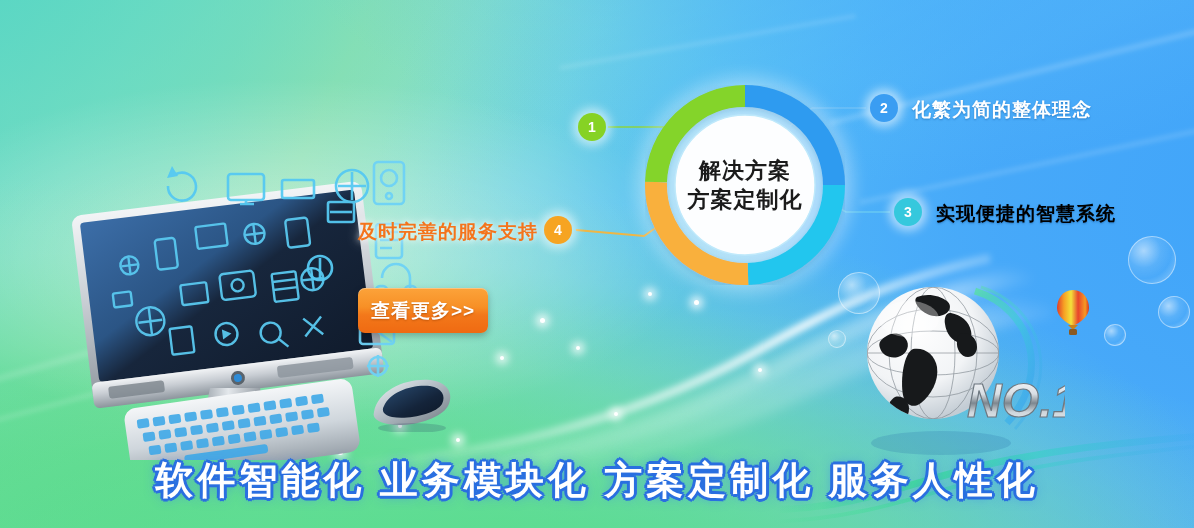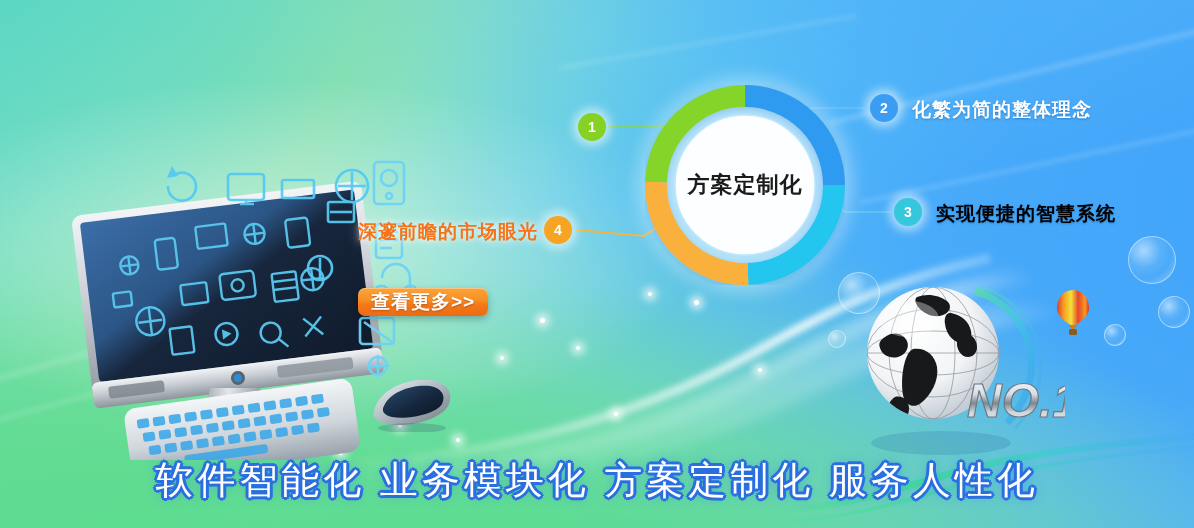--- a/index.html
+++ b/index.html
@@ -96,32 +96,32 @@
   .lbl.l1{left:372px;top:117px;color:#1477D8;
     text-shadow:0 0 6px rgba(255,255,255,0.85),0 0 14px rgba(255,255,255,0.6);}
   .lbl.l2{left:912px;top:97px;color:#ffffff;
     text-shadow:0 1px 2px rgba(20,90,160,0.55);}
   .lbl.l3{left:936px;top:201px;color:#000000;
     text-shadow:0 1px 2px rgba(20,90,160,0.55);}
   .lbl.l4{left:358px;top:219px;color:#F4741C;
     text-shadow:0 0 6px rgba(255,255,255,0.85),0 0 14px rgba(255,255,255,0.6);}
   
   #cta{
-    position:absolute;left:358px;top:288px;width:130px;height:28px;
+    position:absolute;left:358px;top:288px;width:130px;height:45px;
     border:0;border-radius:7px;cursor:pointer;
     background:linear-gradient(180deg,#FCA33A 0%,#F79026 42%,#F3781A 60%,#EF6A12 100%);
     box-shadow:0 3px 7px rgba(0,0,0,0.25),inset 0 1px 0 rgba(255,255,255,0.35);
     color:#fff;font-size:19px;font-weight:bold;letter-spacing:1px;
     font-family:"Liberation Sans","DejaVu Sans",sans-serif;
     text-shadow:0 1px 2px rgba(150,60,0,0.55);
   }
   
   #slogan{
     position:absolute;left:0;right:0;top:455px;text-align:center;
-    font-size:38px;font-weight:normal;color:#ffffff;letter-spacing:4px;
+    font-size:38px;font-weight:bold;color:#ffffff;letter-spacing:4px;
     white-space:nowrap;
     text-shadow:
       -2px -2px 0 #2a6fe0, 2px -2px 0 #2a6fe0,
       -2px  2px 0 #2a6fe0, 2px  2px 0 #2a6fe0,
       -3px 0 0 #2a6fe0, 3px 0 0 #2a6fe0,
       0 -3px 0 #2a6fe0, 0 3px 0 #2a6fe0,
       0 0 12px rgba(60,130,240,0.9);
   }
   
   .spark{position:absolute;border-radius:50%;background:#fff;
@@ -462,30 +462,31 @@
         <path d="M189 100 A89 89 0 0 1 103 189" stroke="#23C6EE"></path>
 
         <path d="M103 189 A89 89 0 0 1 11 97" stroke="#F9B03C"></path>
 
         <path d="M11 97 A89 89 0 0 1 100 11" stroke="#84D42A"></path>
       </g>
       <circle cx="100" cy="100" r="70" fill="#ffffff" opacity="0.97"></circle>
       <circle cx="100" cy="100" r="70" fill="none" stroke="#bfe9fb" stroke-width="1.4"></circle>
     </svg>
     <div class="center-text">
+      <div>解决方案</div>
       <div>方案定制化</div>
     </div>
   </div>
 
   <div class="badge b1">1</div>
   <div class="badge b2">2</div>
   <div class="badge b3">3</div>
   <div class="badge b4">4</div>
 
   <div class="lbl l2">化繁为简的整体理念</div>
   <div class="lbl l3">实现便捷的智慧系统</div>
-  <div class="lbl l4">深邃前瞻的市场眼光</div>
+  <div class="lbl l4">及时完善的服务支持</div>
 
   <button id="cta">查看更多&gt;&gt;</button>
 
   <div id="slogan">软件智能化 业务模块化 方案定制化 服务人性化</div>
 
 </div>
 
 </body></html>

